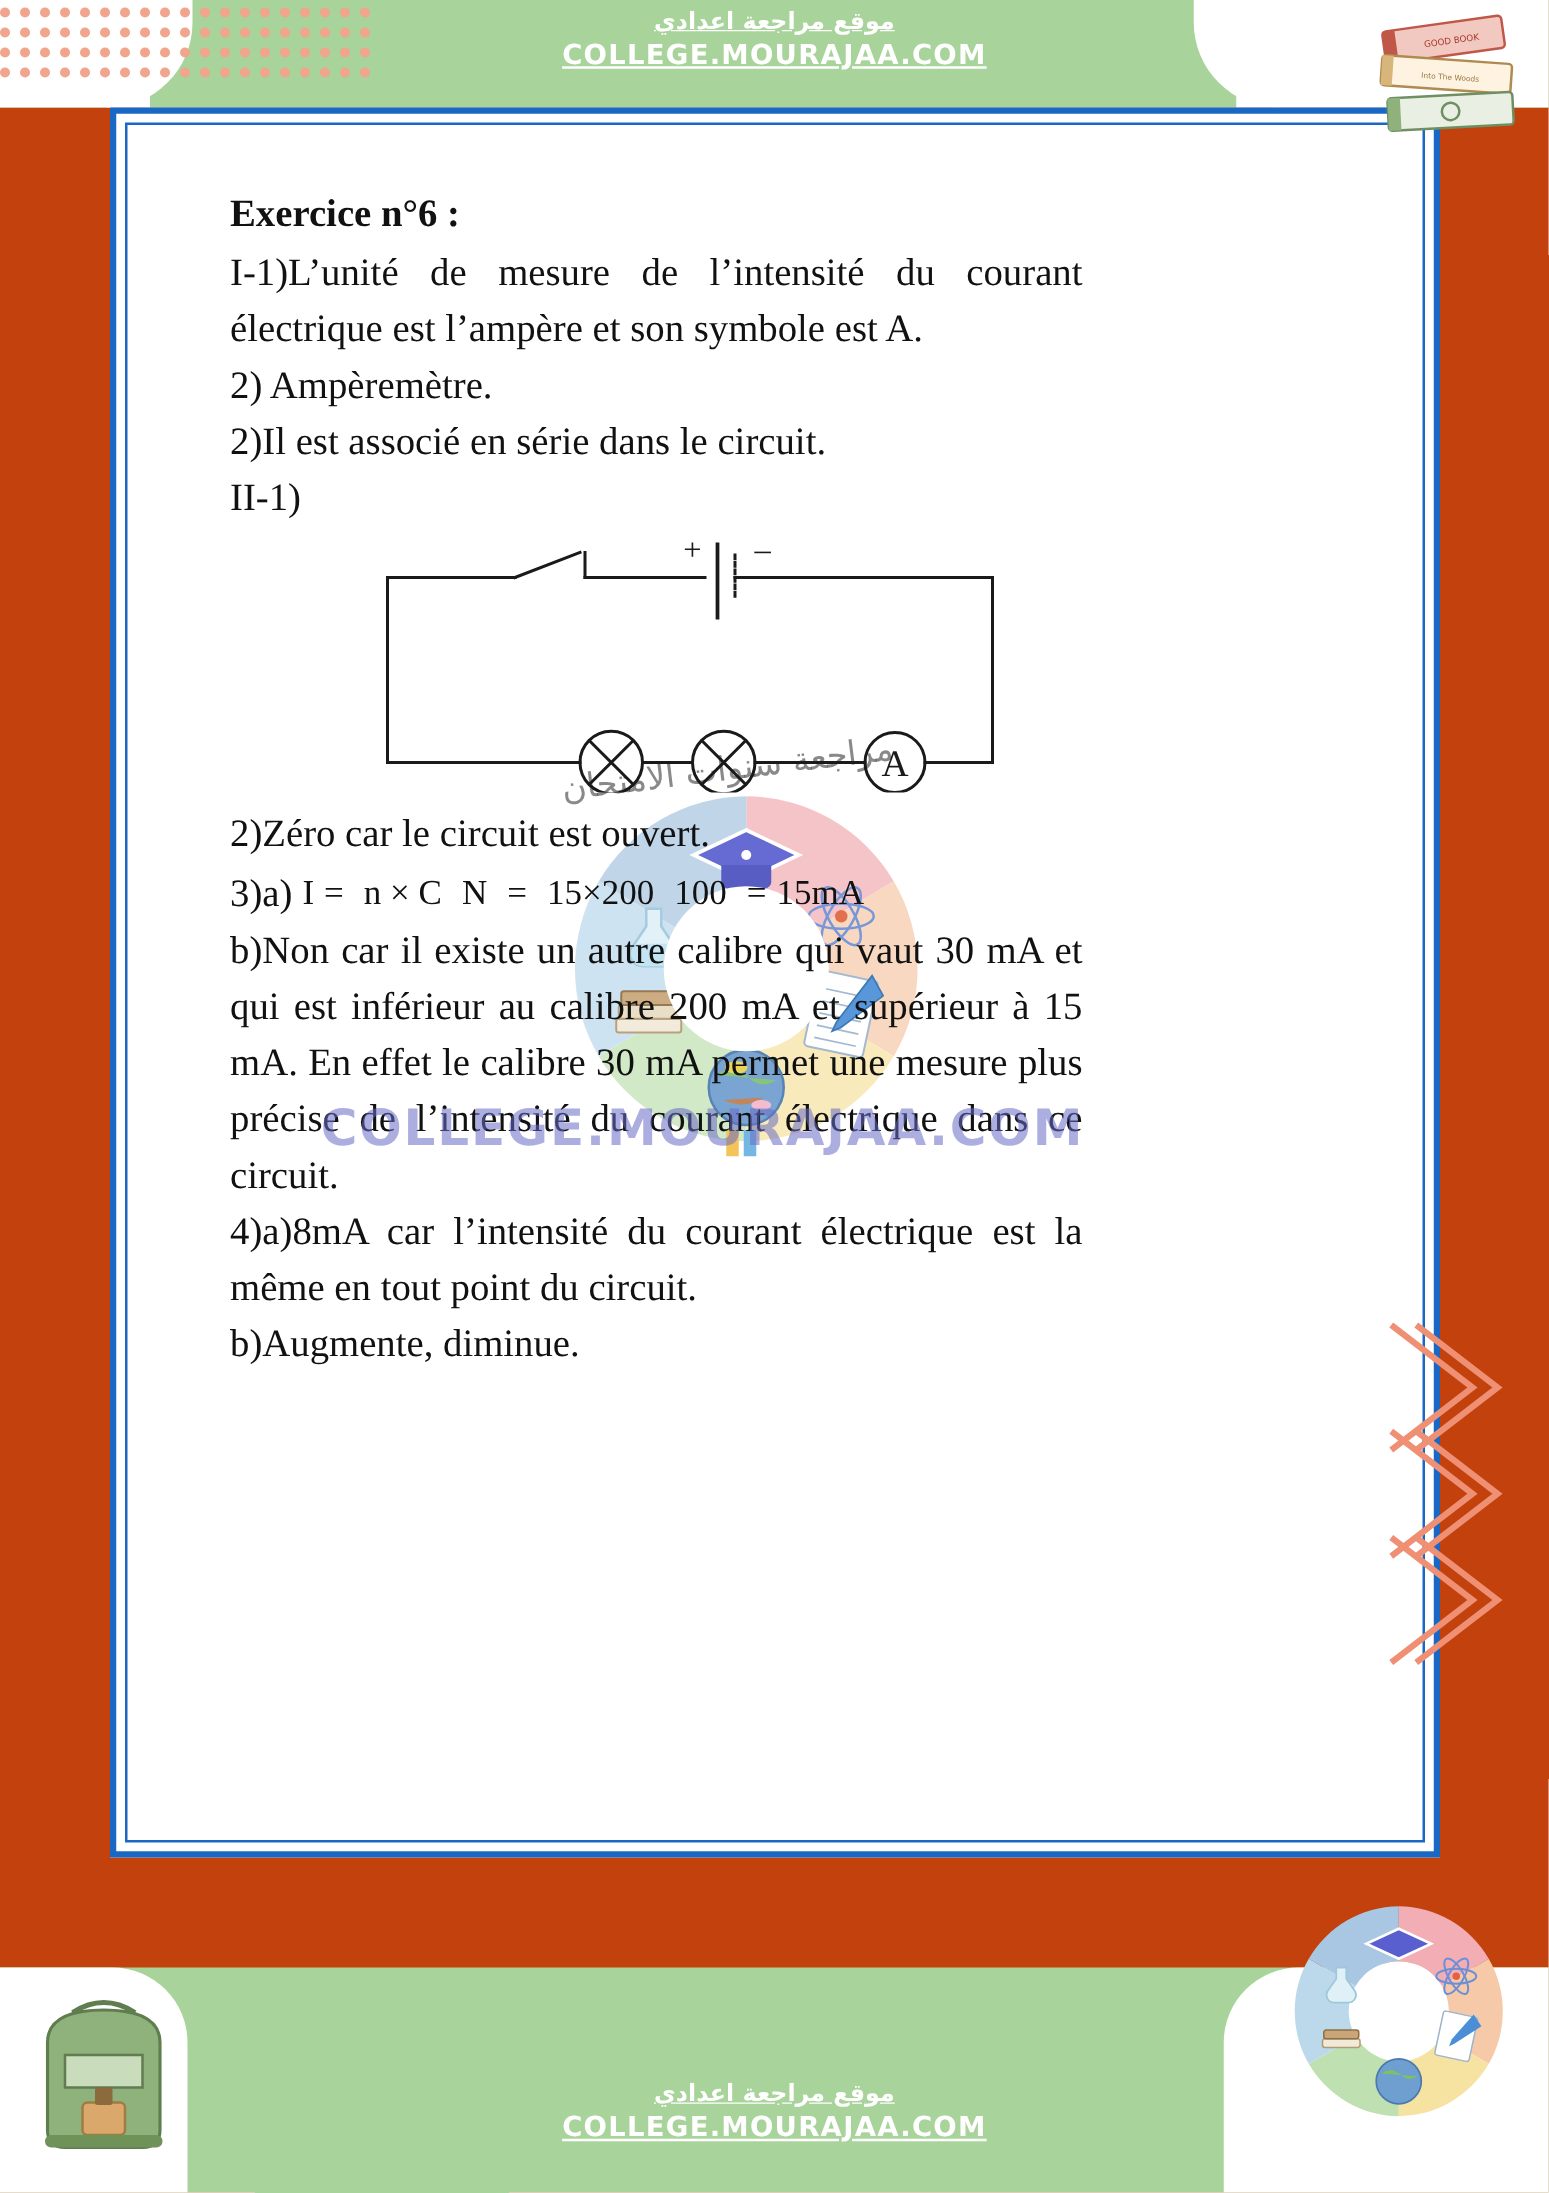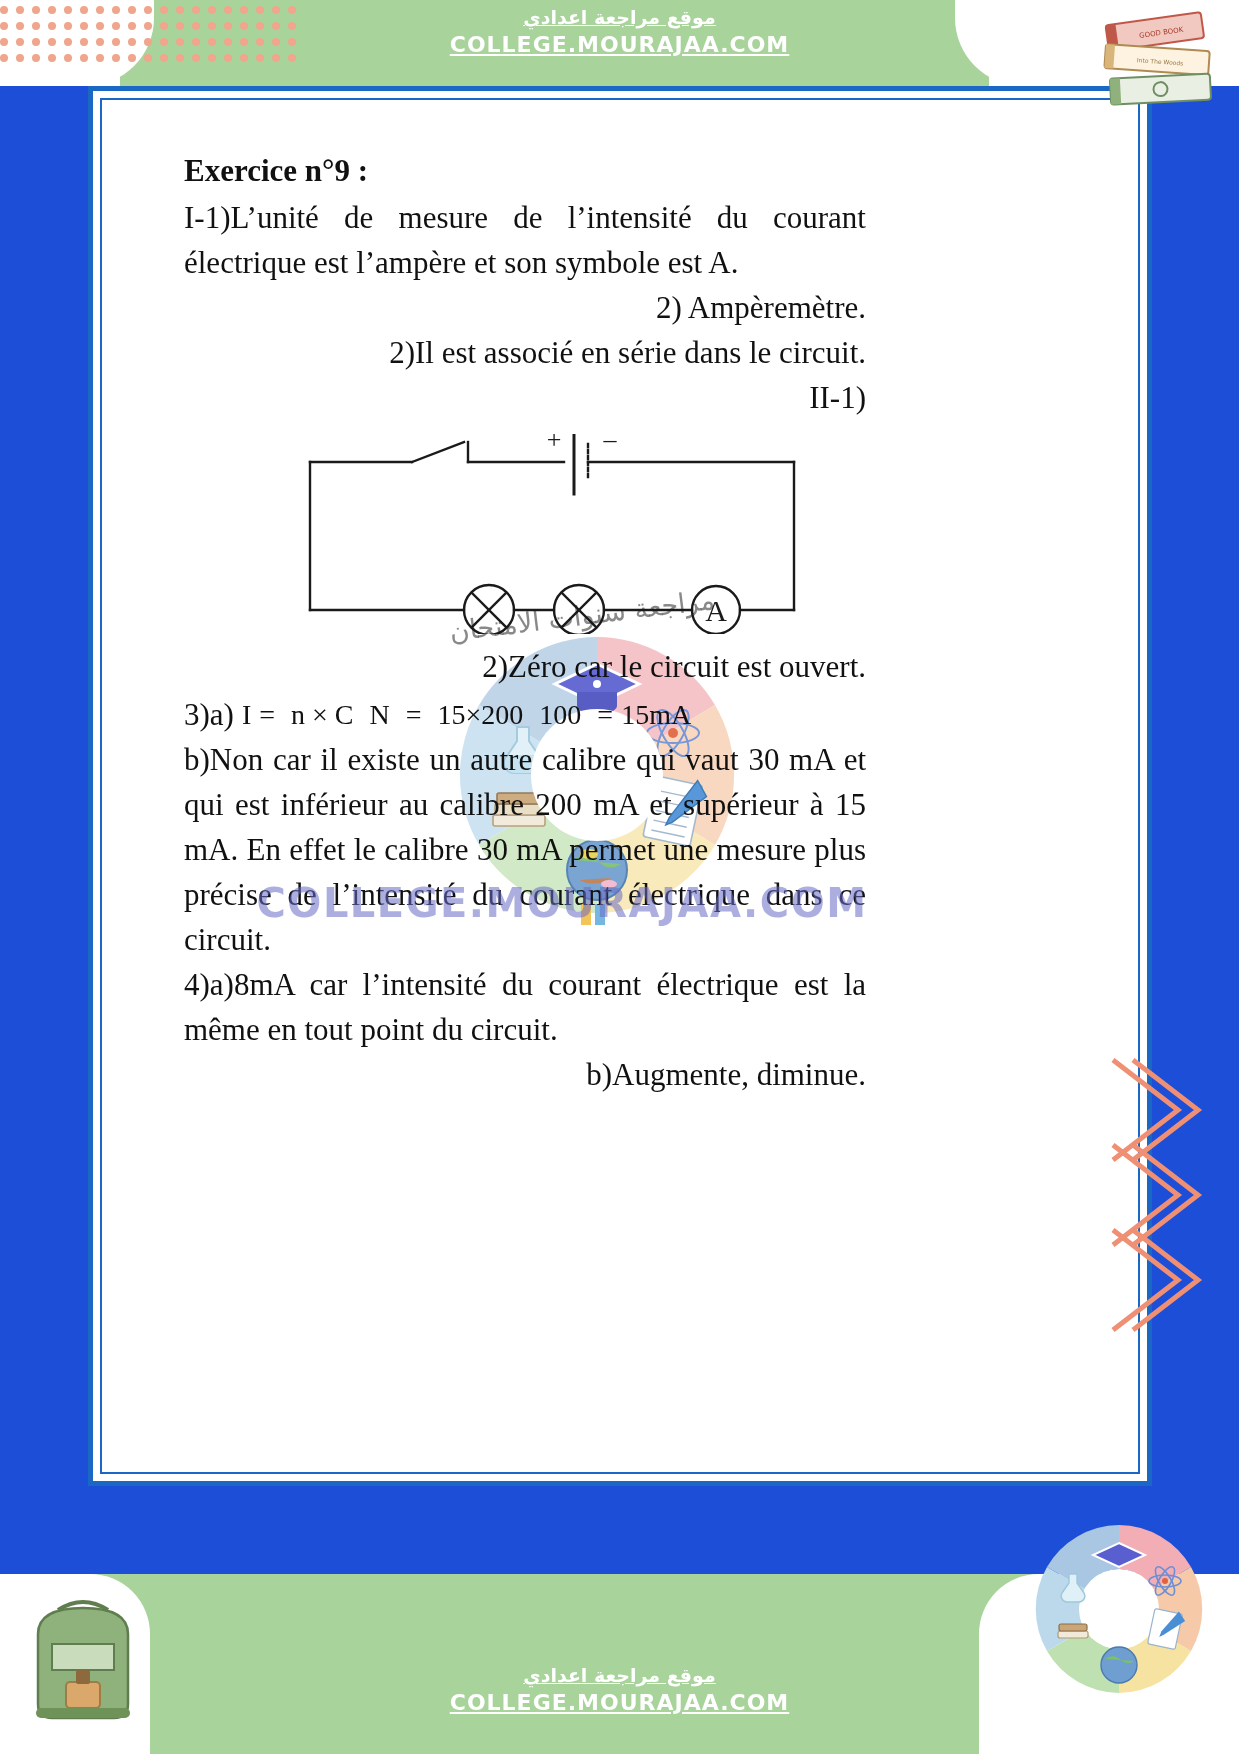--- a/index.html
+++ b/index.html
@@ -6,21 +6,21 @@
   html, body {
     width: 1239px; height: 1754px;
     font-family: "Liberation Serif", "DejaVu Serif", serif;
     overflow: hidden;
   }
   body { position: relative; background: #ffffff; }
 
   
   .page {
     position: absolute; inset: 0;
-    background: #1d4ed8;
+    background: #c2410c;
   }
   .green-band-top {
     position: absolute; left: 0; top: 0; width: 1239px; height: 86px;
     background: #a8d39a;
   }
   .white-notch-left {
     position: absolute; left: 0; top: 0; width: 120px; height: 86px;
     background: #ffffff;
   }
   .white-notch-left:after {
@@ -122,21 +122,21 @@
   .doc {
     position: absolute; left: 82px; top: 48px; width: 682px;
     z-index: 4;
   }
   .doc p {
     font-size: 31px; line-height: 45px; color: #111111;
     text-align: justify; text-justify: inter-word;
     margin: 0;
   }
   .doc p.title { font-weight: bold; font-size: 31px; margin-bottom: 2px; }
-  .doc p.nojust { text-align: right; }
+  .doc p.nojust { text-align: left; }
 
   
   .circuit { position: relative; width: 520px; height: 200px; margin: 14px 0 10px 108px; }
   .circuit svg { display: block; }
 
   
   .formula-row {
     display: flex; align-items: center; gap: 8px;
     font-size: 31px; line-height: 40px; color: #111;
     margin: 6px 0 2px 0;
@@ -370,21 +370,21 @@
             <rect x="-2" y="-6" width="10" height="22" fill="#6ab0e0"></rect>
           </g>
           <circle cx="150" cy="150" r="66" fill="#ffffff"></circle>
         </svg>
       </div>
 
       <div class="wm-text">COLLEGE.MOURAJAA.COM</div>
 
       <div class="doc">
 
-        <p class="title">Exercice n°9 :</p>
+        <p class="title">Exercice n°6 :</p>
         <p>I-1)L’unité de mesure de l’intensité du courant électrique est l’ampère et son symbole est A.</p>
         <p class="nojust">2) Ampèremètre.</p>
         <p class="nojust">2)Il est associé en série dans le circuit.</p>
         <p class="nojust">II-1)</p>
 
         <div class="circuit">
           <svg viewBox="0 0 520 200" width="520" height="200">
             <g stroke="#1a1a1a" stroke-width="2.4" fill="none" stroke-linecap="square">
 
               <line x1="18" y1="28" x2="120" y2="28"></line>

